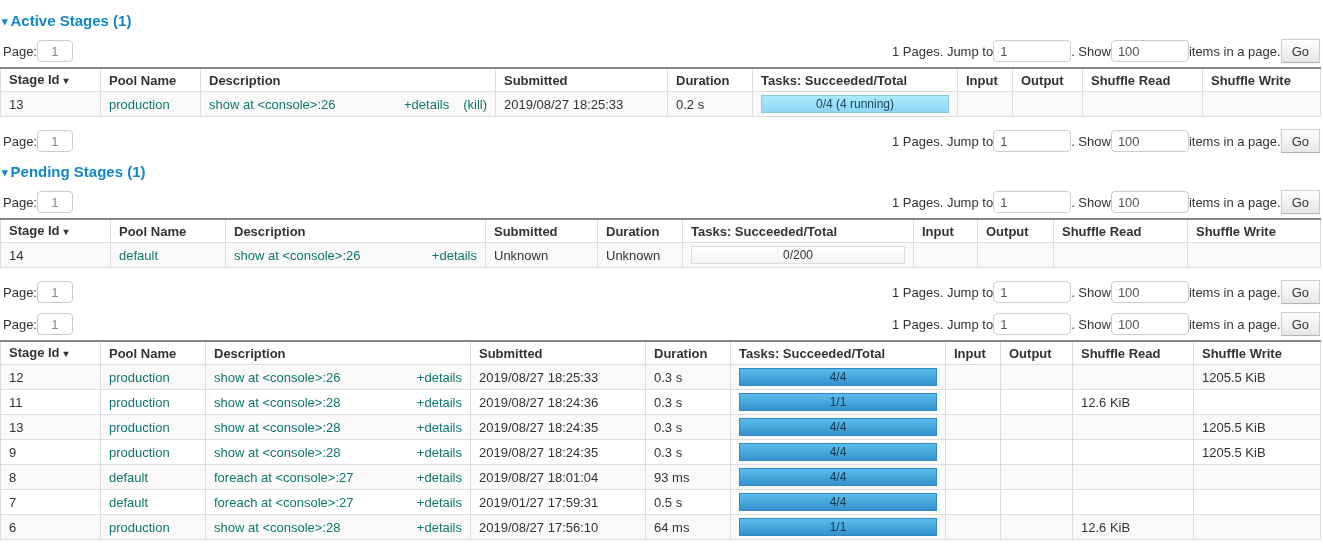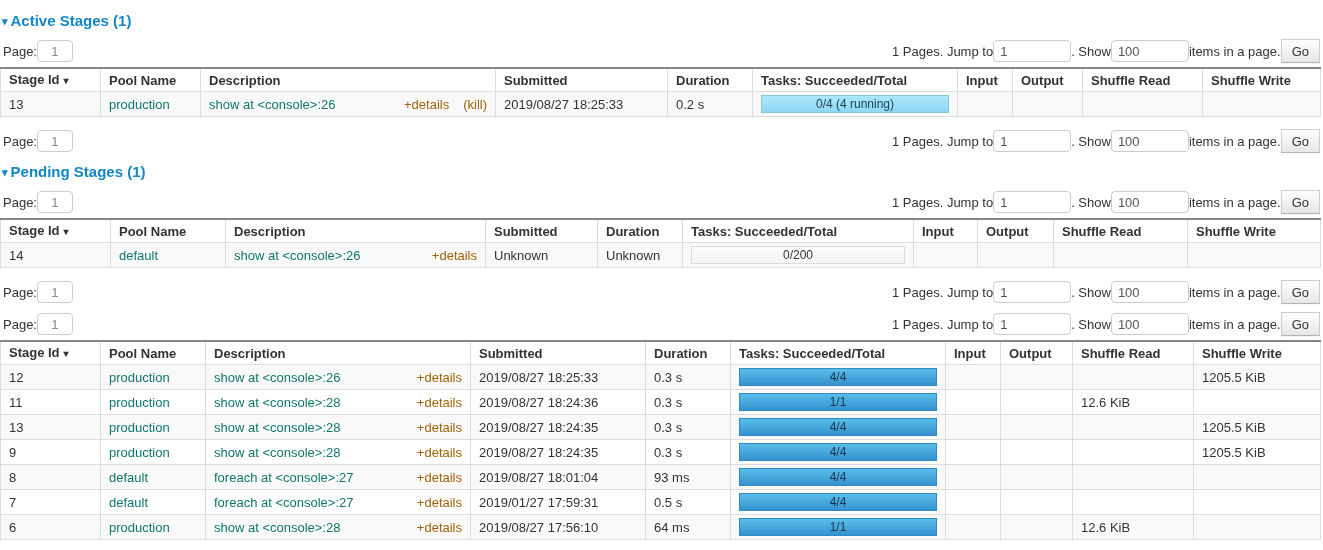--- a/index.html
+++ b/index.html
@@ -73,21 +73,21 @@
   }
   table.stages thead th {
     font-weight: bold;
     background: #ffffff;
     border-top: 2px solid #828589;
   }
   table.stages tbody tr:nth-child(odd) { background: #f9f9f9; }
   .sort-arrow { font-size: 10px; margin-left: 4px; color: #333; }
 
   a.lnk { color: #0f766e; text-decoration: none; cursor: pointer; }
-  .muted { color: #a16207; cursor: pointer; }
+  .muted { color: #0f766e; cursor: pointer; }
   .desc { display: flex; align-items: flex-start; }
   .desc .spacer { flex: 1; }
   .desc .kill { margin-left: 14px; }
 
   .pbar {
     position: relative;
     height: 16px;
     border-radius: 0;
     text-align: center;
     font-size: 12px;

